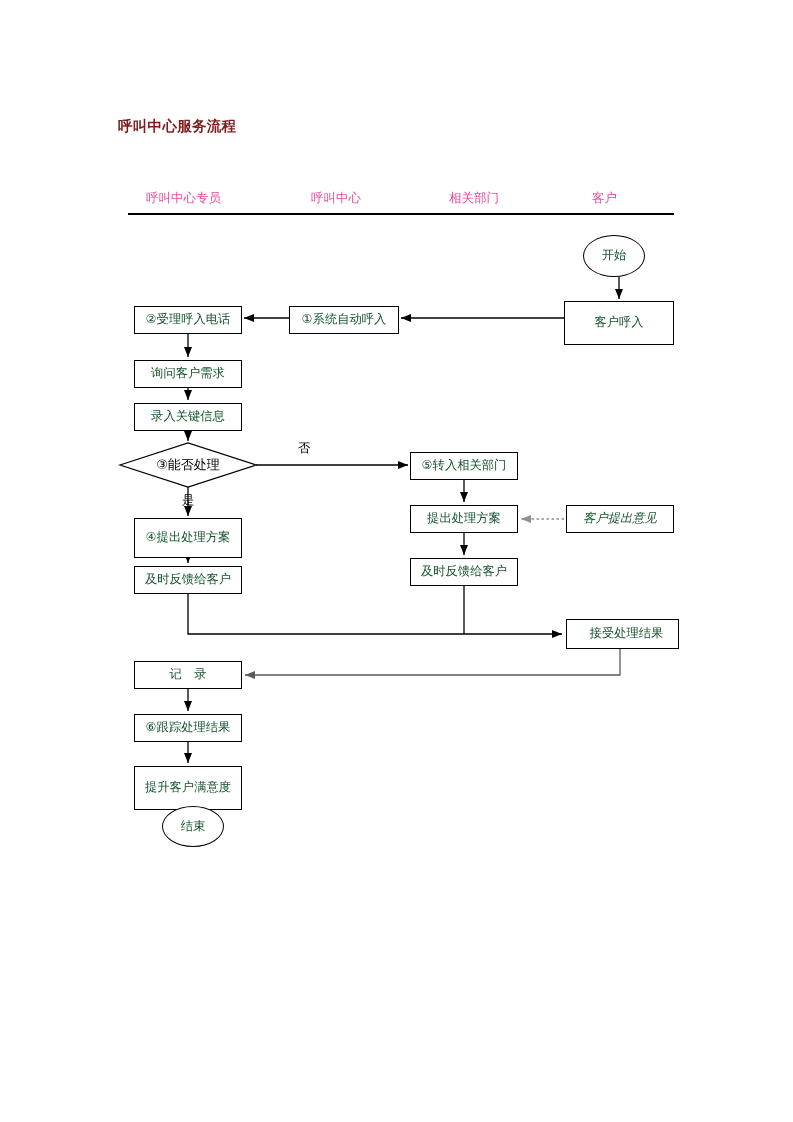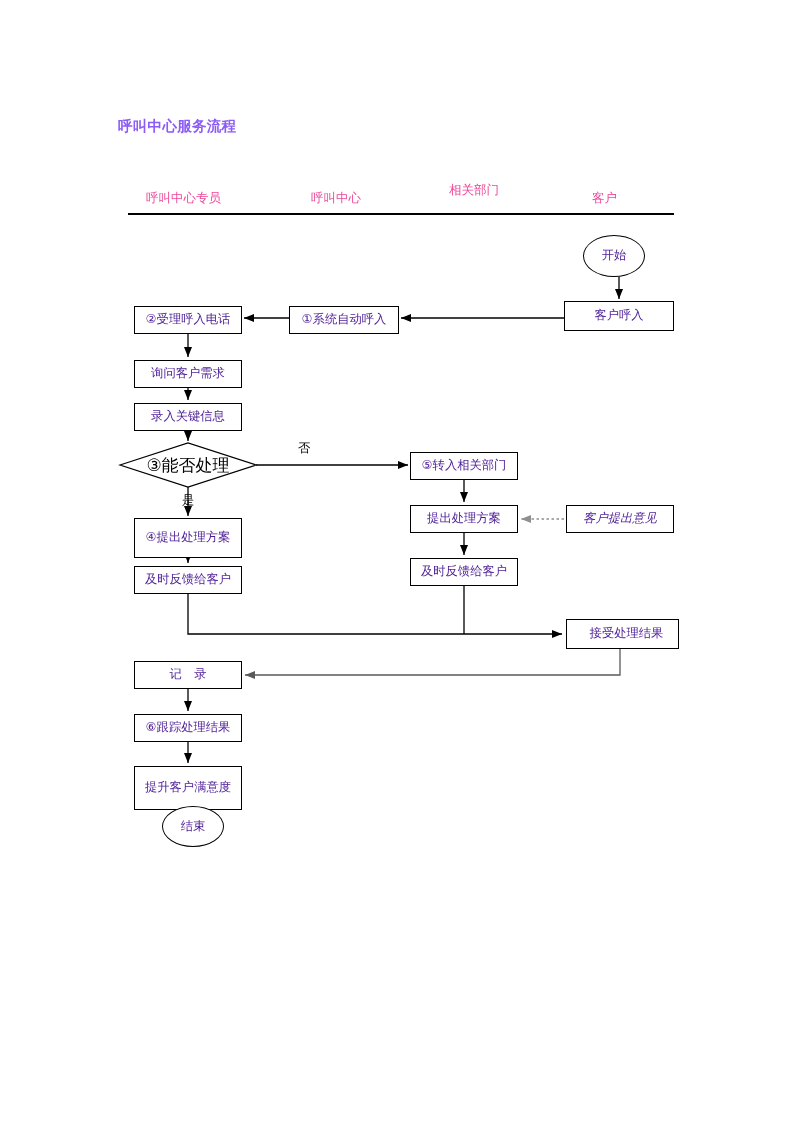--- a/index.html
+++ b/index.html
@@ -19,21 +19,21 @@
     left: 0; top: 0;
     width: 793px;
     height: 1122px;
   }
   #page-title {
     position: absolute;
     left: 118px;
     top: 117px;
     font-size: 14.5px;
     font-weight: bold;
-    color: #8b5cf6;
+    color: #7f1d1d;
     letter-spacing: 0.3px;
     white-space: nowrap;
   }
   .col-head {
     position: absolute;
     font-size: 12.5px;
     color: #ec4899;
     white-space: nowrap;
   }
   #header-rule {
@@ -54,59 +54,59 @@
   }
   .node {
     position: absolute;
     box-sizing: border-box;
     border: 1px solid #000;
     background: #ffffff;
     display: flex;
     align-items: center;
     justify-content: center;
     font-size: 12.3px;
-    color: #4c1d95;
+    color: #14532d;
     white-space: nowrap;
     line-height: 1.1;
   }
   .node.ellipse {
     border-radius: 50%;
   }
   .diamond-wrap {
     position: absolute;
   }
   .diamond-label {
     position: absolute;
     left: 0; top: 0;
     width: 100%;
     height: 100%;
     display: flex;
     align-items: center;
     justify-content: center;
-    font-size: 17px;
+    font-size: 13px;
     color: #000;
     white-space: nowrap;
   }
   .edge-label {
     position: absolute;
     font-size: 12.3px;
     color: #000;
     white-space: nowrap;
   }
 </style>
 </head>
 <body>
 
 <div id="page">
 
   <div id="page-title">呼叫中心服务流程</div>
 
   <div class="col-head" style="left:146px; top:190px;">呼叫中心专员</div>
   <div class="col-head" style="left:311px; top:190px;">呼叫中心</div>
-  <div class="col-head" style="left:449px; top:182px;">相关部门</div>
+  <div class="col-head" style="left:449px; top:190px;">相关部门</div>
   <div class="col-head" style="left:592px; top:190px;">客户</div>
 
   <div id="header-rule"></div>
 
   <svg id="diagram-svg" viewBox="0 0 793 1122">
     <defs>
       <marker id="arrow" markerWidth="9" markerHeight="9" refX="8" refY="3.2" orient="auto" markerUnits="strokeWidth">
         <path d="M0,0 L8,3.2 L0,6.4 z" fill="#000"></path>
       </marker>
       <marker id="arrow-gray" markerWidth="9" markerHeight="9" refX="8" refY="3.2" orient="auto" markerUnits="strokeWidth">
@@ -162,21 +162,21 @@
 
     <g stroke="#000" stroke-width="1.2" fill="#fff">
       <polygon points="120,465 188,443 256,465 188,487"></polygon>
     </g>
   </svg>
 
   <div class="node ellipse" style="left:583px; top:235px; width:62px; height:42px;">
     <span>开始</span>
   </div>
 
-  <div class="node" style="left:564px; top:301px; width:110px; height:30px;">
+  <div class="node" style="left:564px; top:301px; width:110px; height:44px;">
     <span>客户呼入</span>
   </div>
 
   <div class="node" style="left:289px; top:306px; width:110px; height:28px;">
     <span>①系统自动呼入</span>
   </div>
 
   <div class="node" style="left:134px; top:306px; width:108px; height:28px;">
     <span>②受理呼入电话</span>
   </div>

